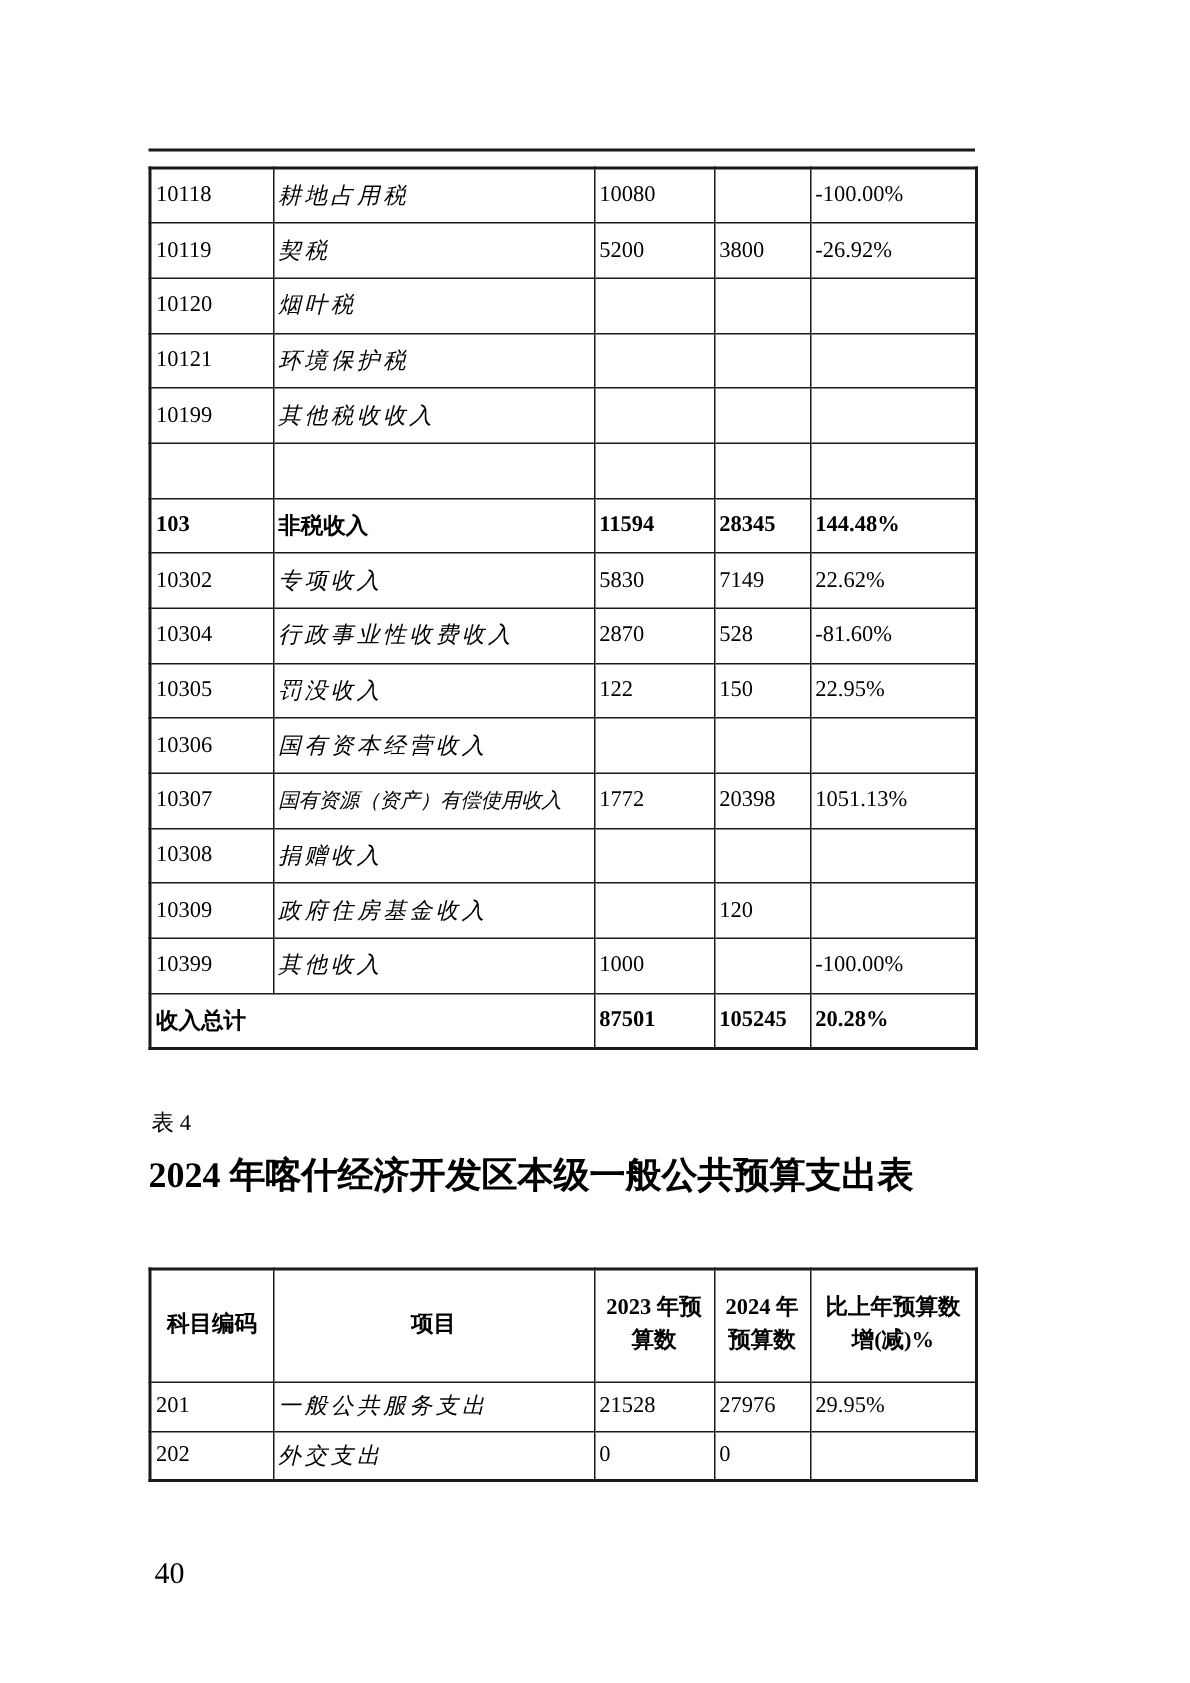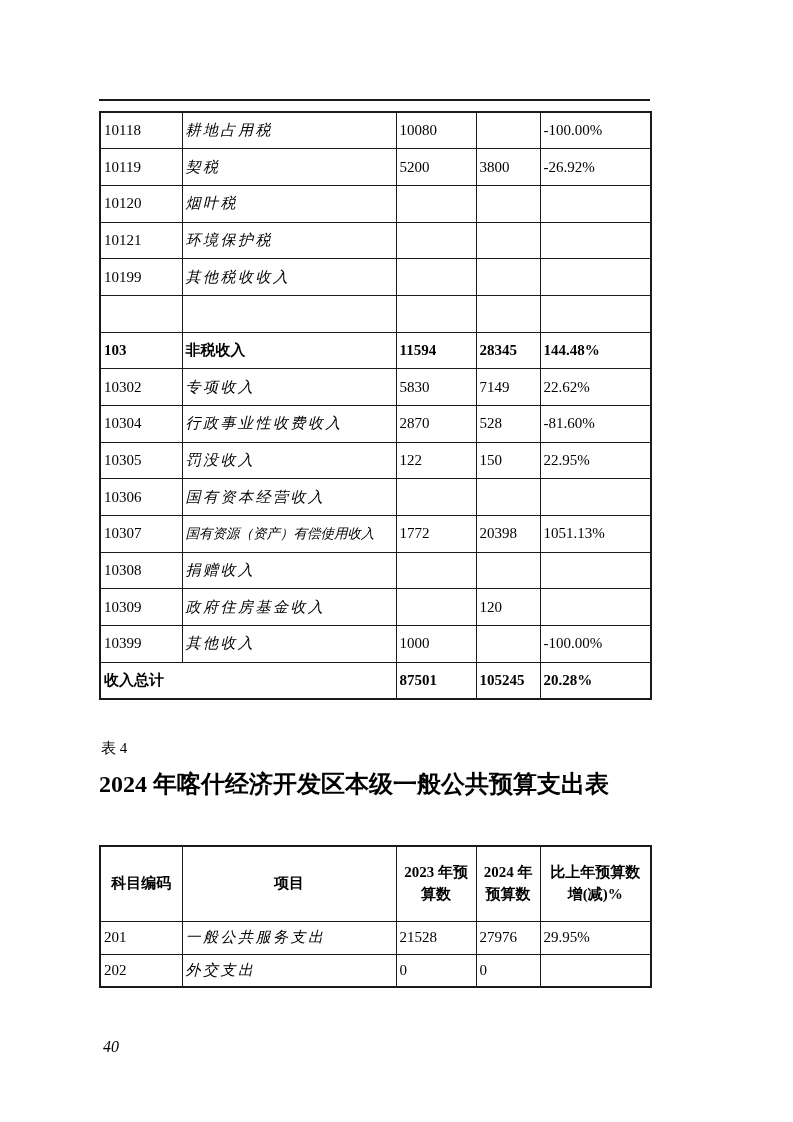--- a/index.html
+++ b/index.html
@@ -44,22 +44,21 @@
   }
   .table-title{
     position:absolute;left:99px;top:768px;width:551px;
     text-align:left;
     font-size:24px;font-weight:bold;
     line-height:32px;
     white-space:nowrap;
   }
   .page-number{
     position:absolute;left:103px;top:1038px;
-    font-size:16px;
-    font-style:italic;
+    font-size:20px;
   }
 </style>
 </head>
 <body>
 
 <div class="page">
 
   <div class="cont-line"></div>
 
   <table class="doc income-table">

